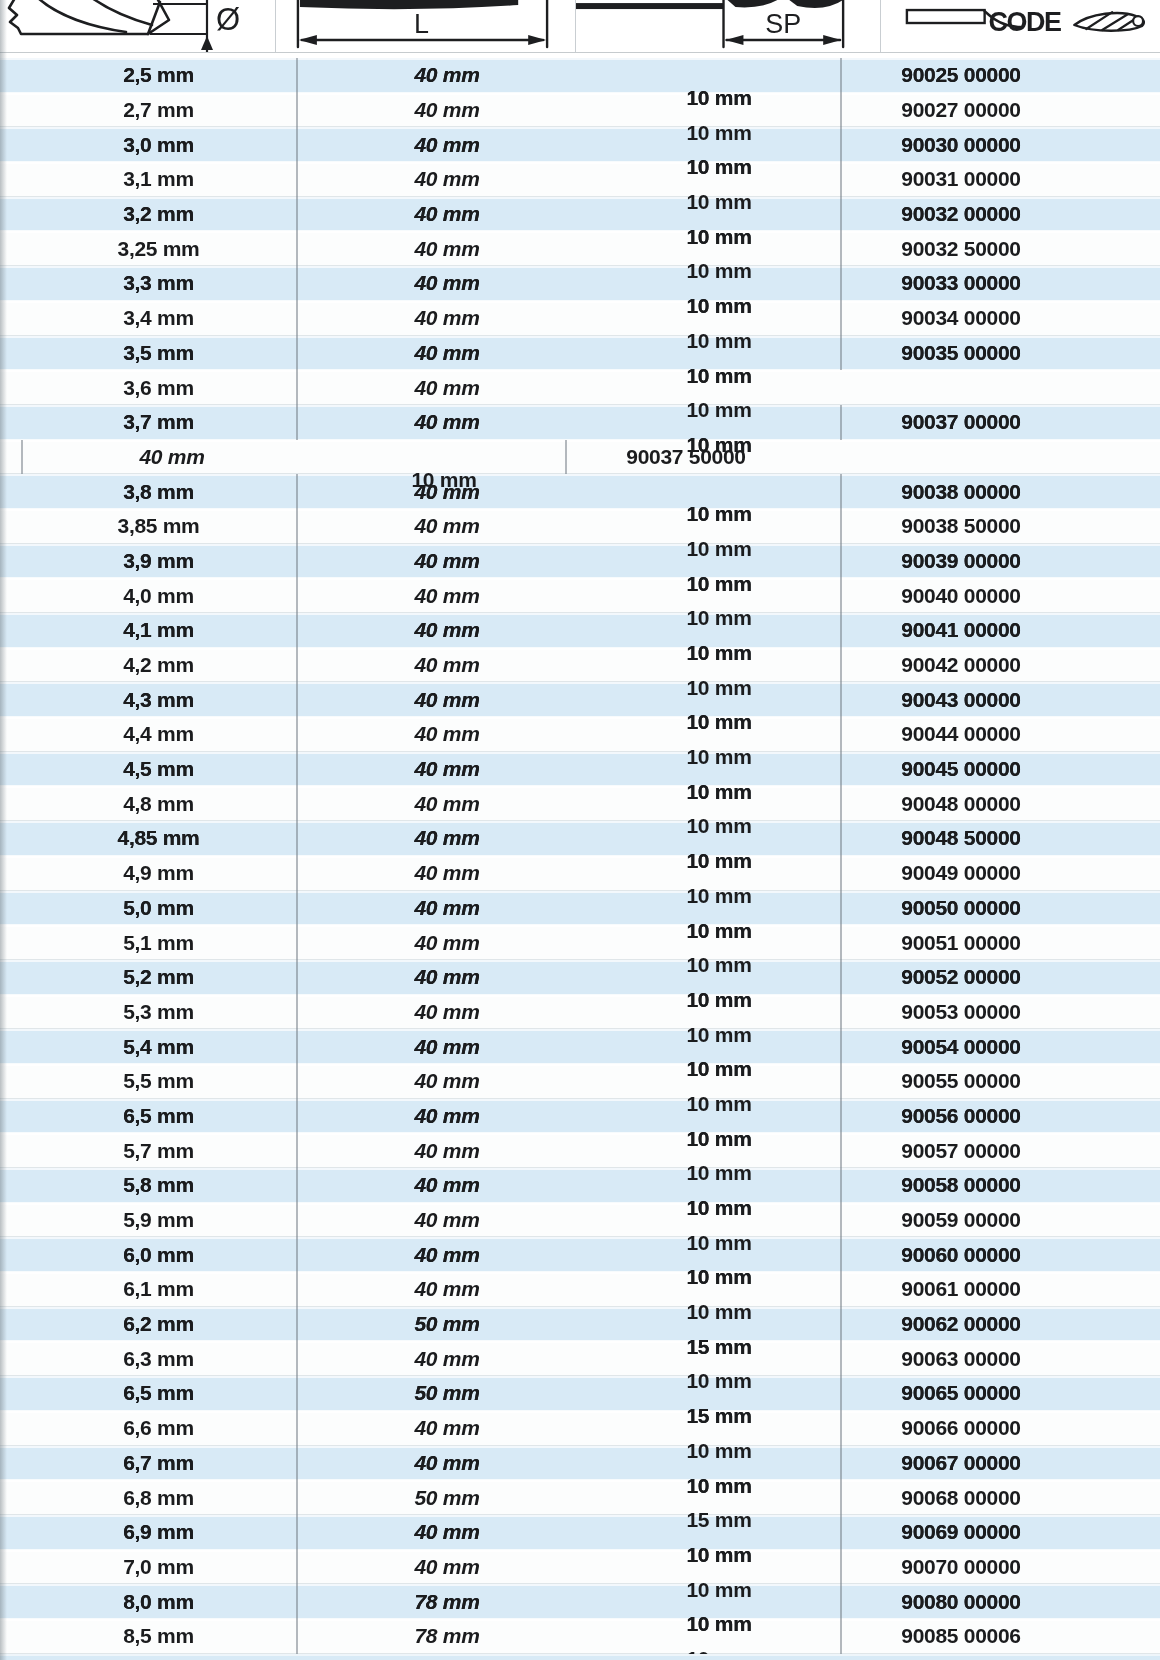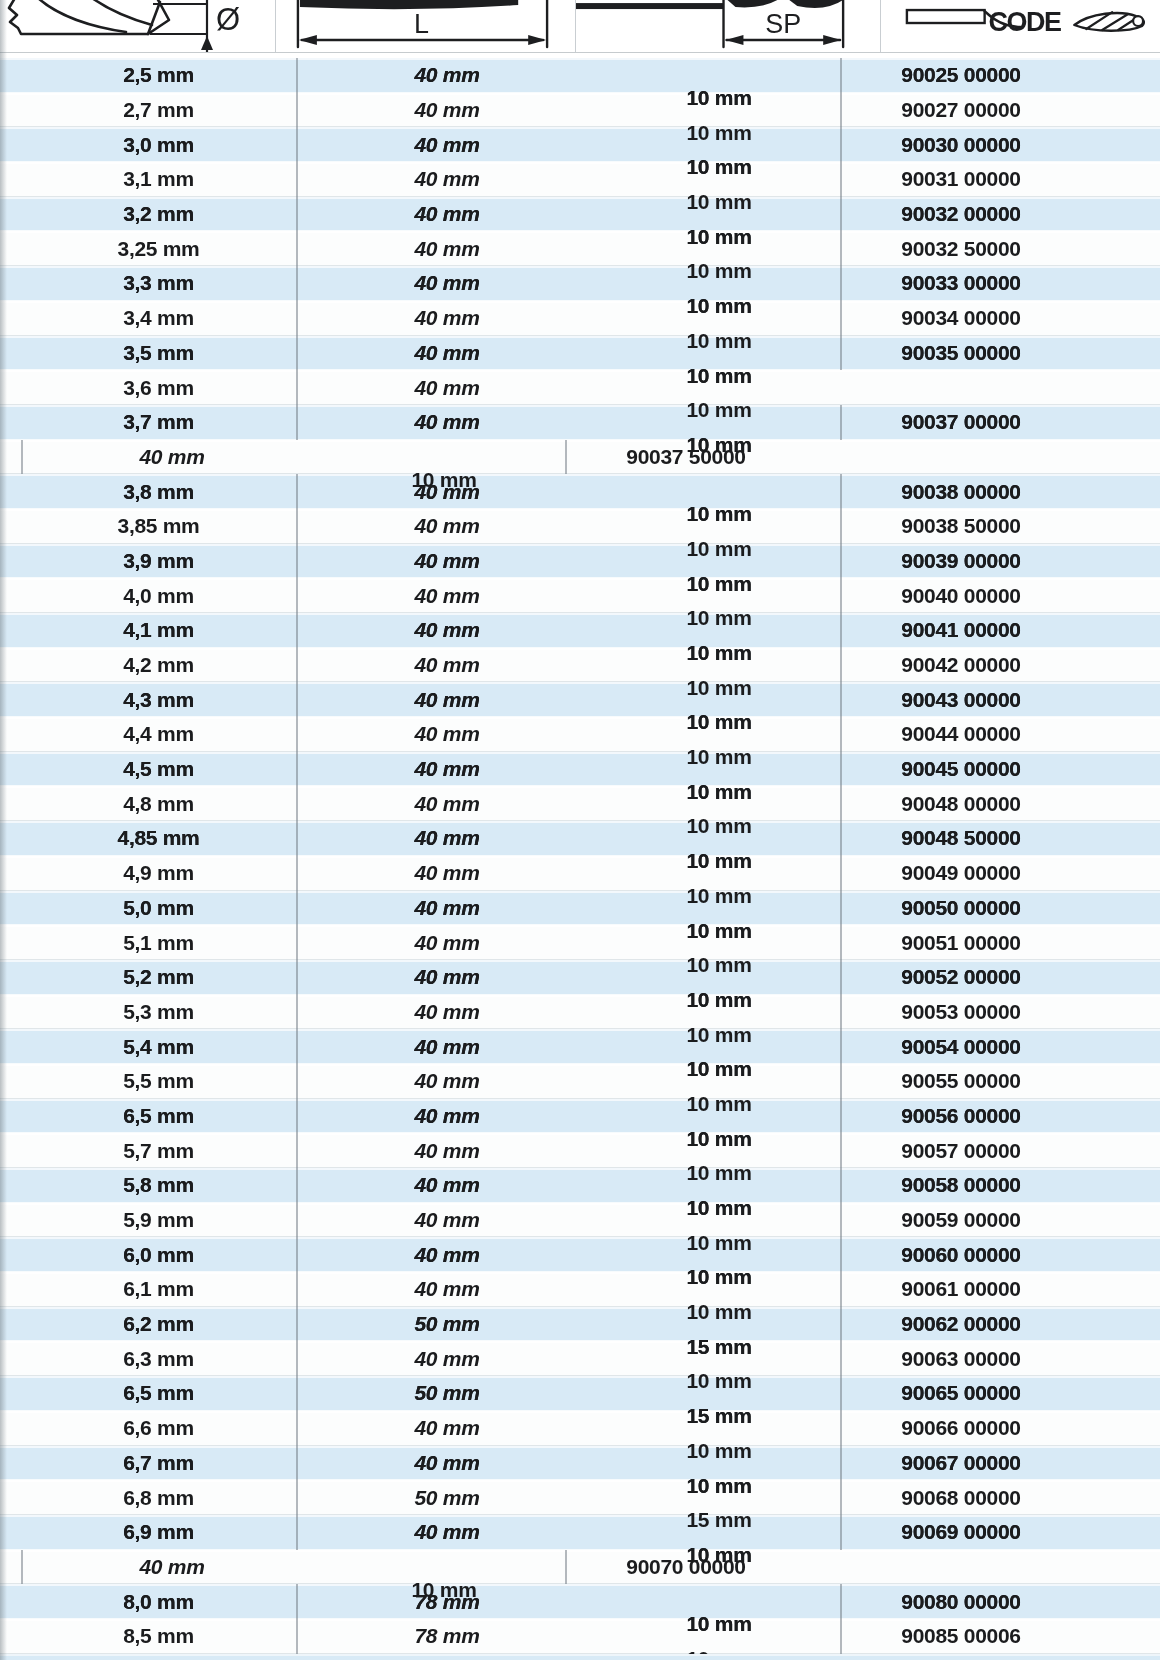--- a/index.html
+++ b/index.html
@@ -373,20 +373,21 @@
         <div class="cell c3">15 mm</div>
         <div class="cell c4">90068 00000</div>
       </div>
       <div class="row blue">
         <div class="cell c1">6,9 mm</div>
         <div class="cell c2">40 mm</div>
         <div class="cell c3">10 mm</div>
         <div class="cell c4">90069 00000</div>
       </div>
       <div class="row white">
+        <div class="cell c1">7,0 mm</div>
         <div class="cell c2">40 mm</div>
         <div class="cell c3">10 mm</div>
         <div class="cell c4">90070 00000</div>
       </div>
       <div class="row blue">
         <div class="cell c1">8,0 mm</div>
         <div class="cell c2">78 mm</div>
         <div class="cell c3">10 mm</div>
         <div class="cell c4">90080 00000</div>
       </div>

